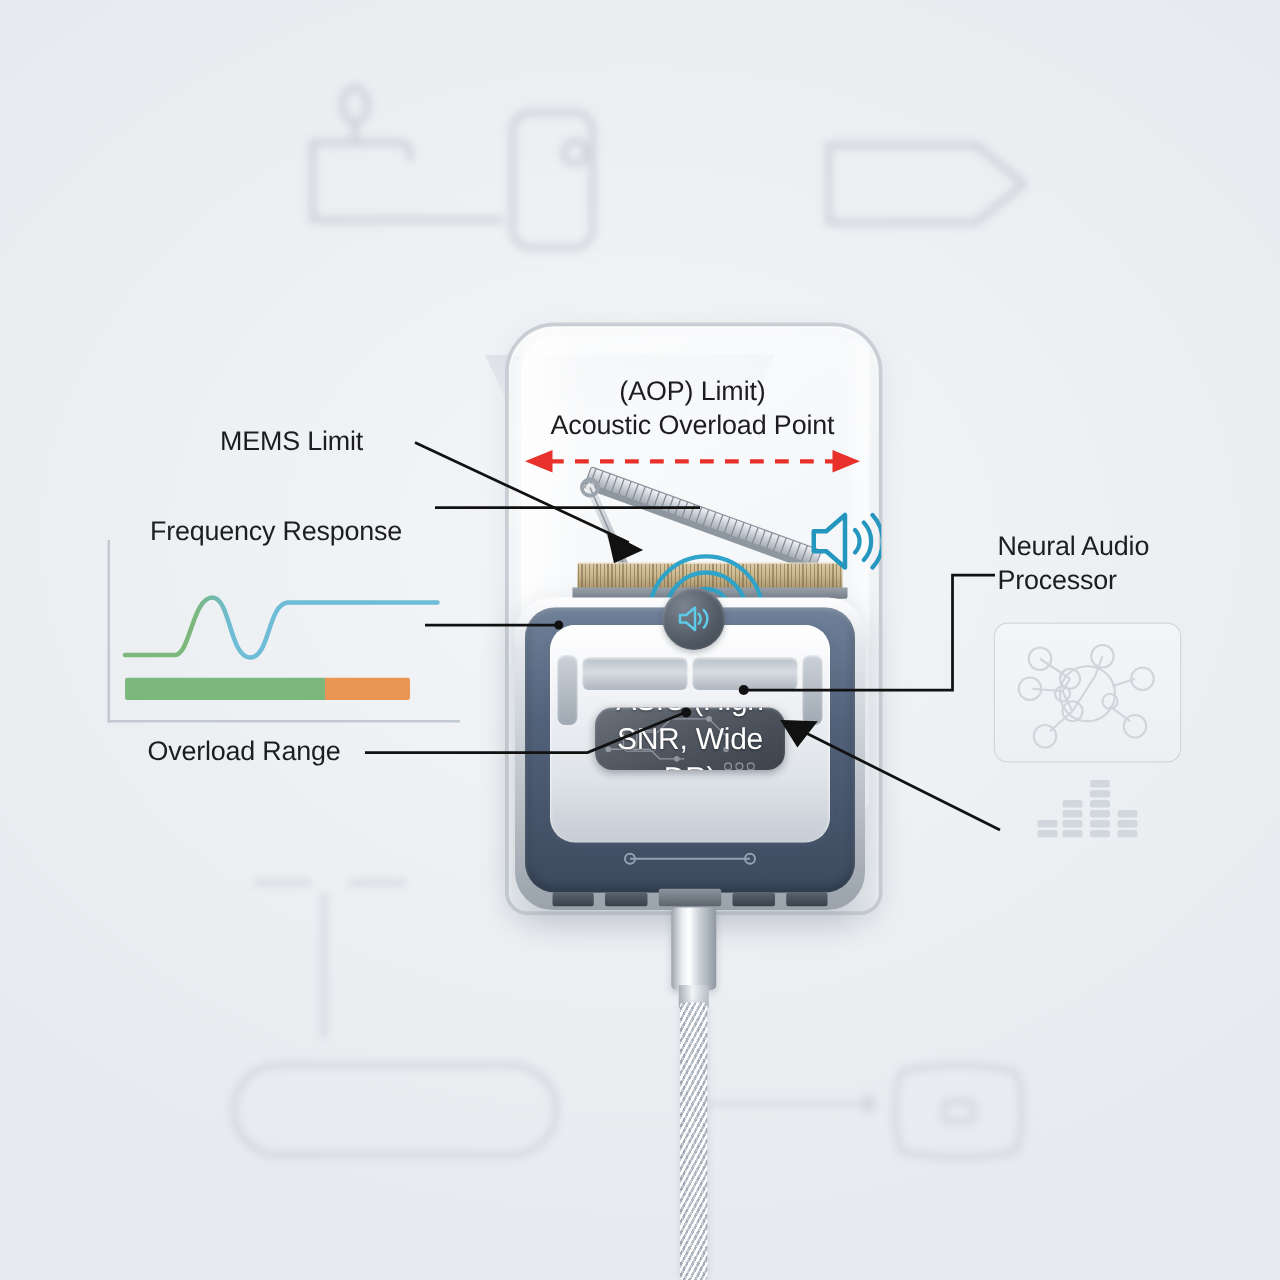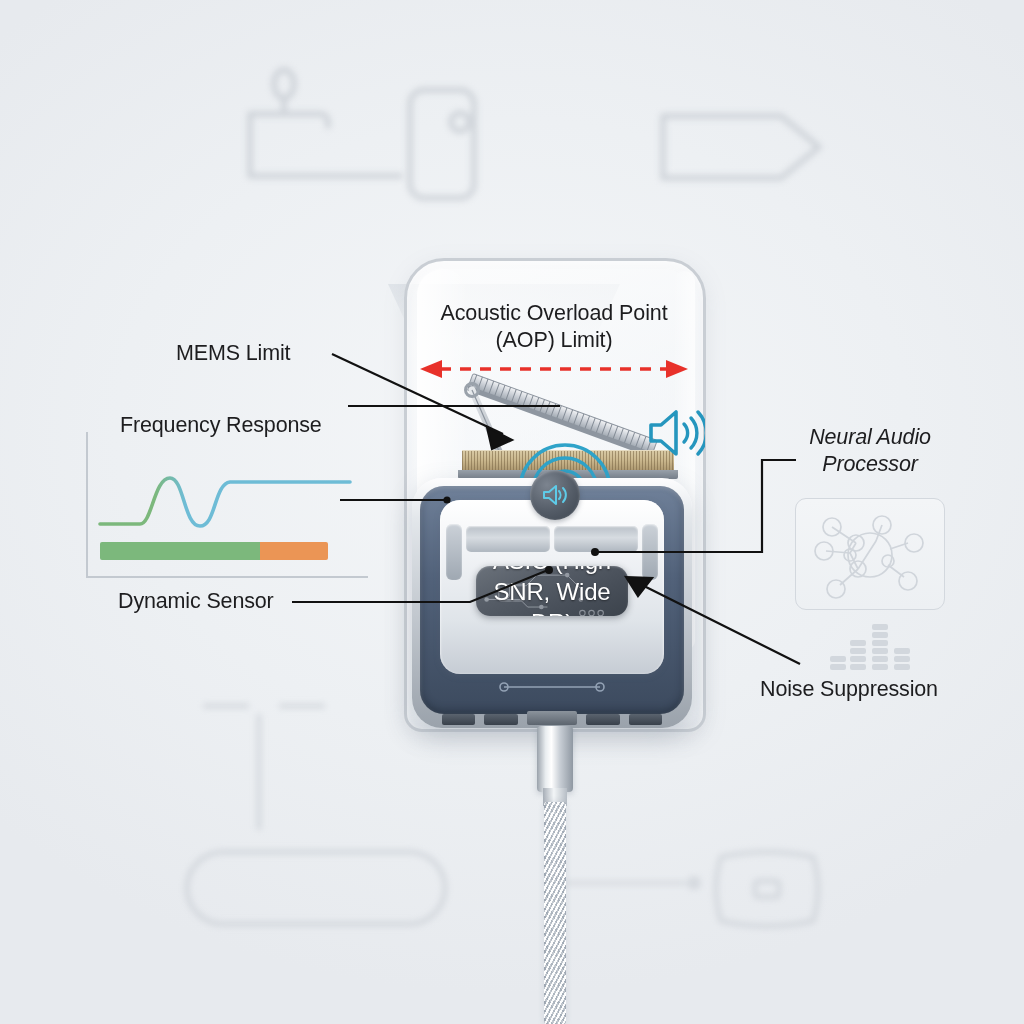--- a/index.html
+++ b/index.html
@@ -226,22 +226,22 @@
   </div>
 
   <div class="capsule-shadow"></div>
 
   <div class="capsule">
     <div class="capsule-gloss"></div>
     <div class="capsule-gloss-r"></div>
   </div>
 
   <div class="aop-label">
+    <div>(AOP) Limit)</div>
     <div>Acoustic Overload Point</div>
-    <div>(AOP) Limit)</div>
   </div>
 
   <svg class="aop-arrow" viewBox="0 0 272 22">
     <line x1="22" y1="11" x2="250" y2="11" stroke="#e8312a" stroke-width="3.4" stroke-dasharray="11 9"></line>
     <path d="M2 11 L24 2 L24 20 Z" fill="#e8312a"></path>
     <path d="M270 11 L248 2 L248 20 Z" fill="#e8312a"></path>
   </svg>
 
   <svg style="position:absolute;left:432px;top:366px;width:250px;height:122px;" viewBox="0 0 250 122">
     <defs>
@@ -428,26 +428,25 @@
       <rect x="66" y="30" width="16" height="6" rx="2"></rect>
         <rect x="66" y="38" width="16" height="6" rx="2"></rect>
       <rect x="66" y="46" width="16" height="6" rx="2"></rect>
     </g>
   </svg>
 
   <div class="lbl" style="left:176px;top:340px;">MEMS Limit</div>
 
   <div class="lbl" style="left:120px;top:412px;">Frequency Response</div>
 
-  <div class="lbl" style="left:118px;top:588px;">Dynamic Sensor</div>
-
-  <div class="lbl" style="left:798px;top:424px;text-align:center;width:144px;font-style:italic;">Neural Audio
+  <div class="lbl" style="left:118px;top:588px;">Overload Range</div>
+
+  <div class="lbl" style="left:798px;top:424px;width:144px;">Neural Audio
 Processor</div>
 
-  <div class="lbl" style="left:760px;top:676px;">Noise Suppression</div>
 
   <svg class="leaders" viewBox="0 0 1024 1024">
 
     <g stroke="#111" stroke-width="2.2" fill="#111">
       <path d="M332 354 L503 434" fill="none"></path>
       <path d="M512 440 L487 427 L492 449 Z"></path>
     </g>
 
     <path d="M348 406 L560 406" stroke="#111" stroke-width="2.2" fill="none"></path>
     <path d="M340 500 L446 500" stroke="#111" stroke-width="2.2" fill="none"></path>

